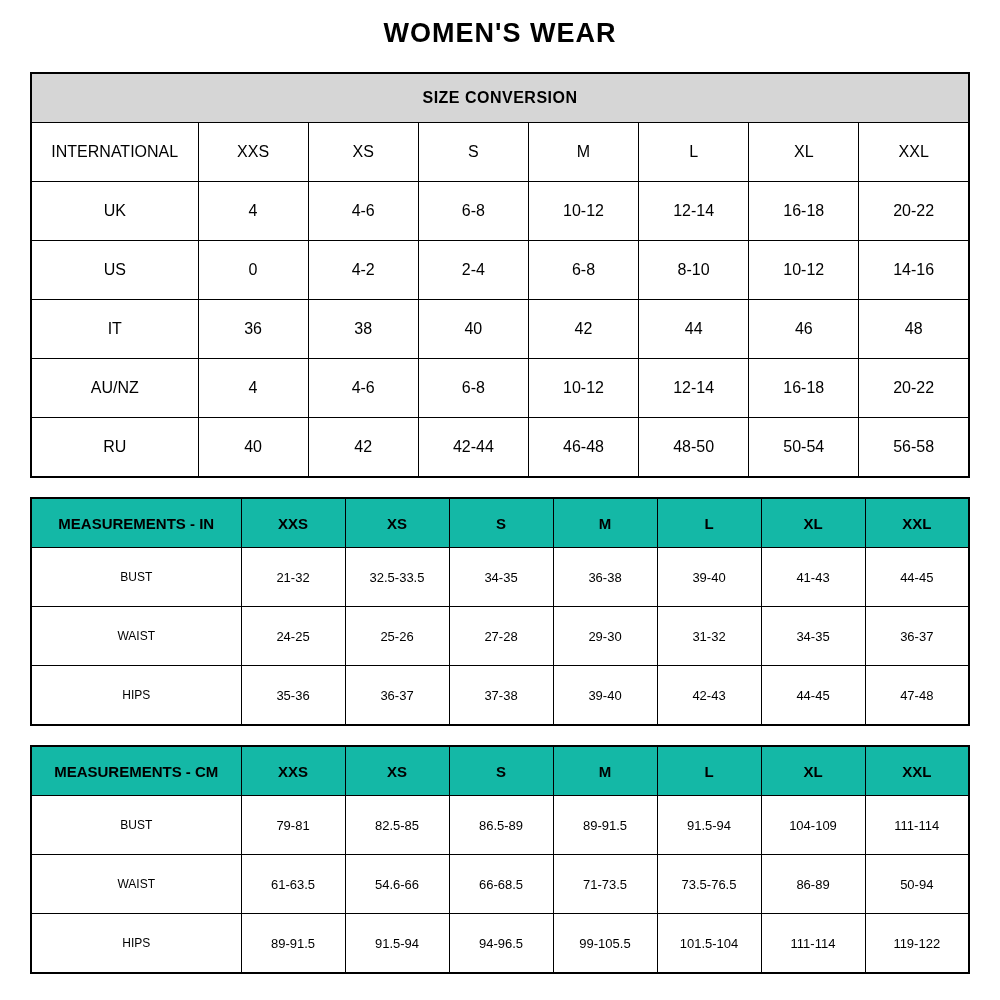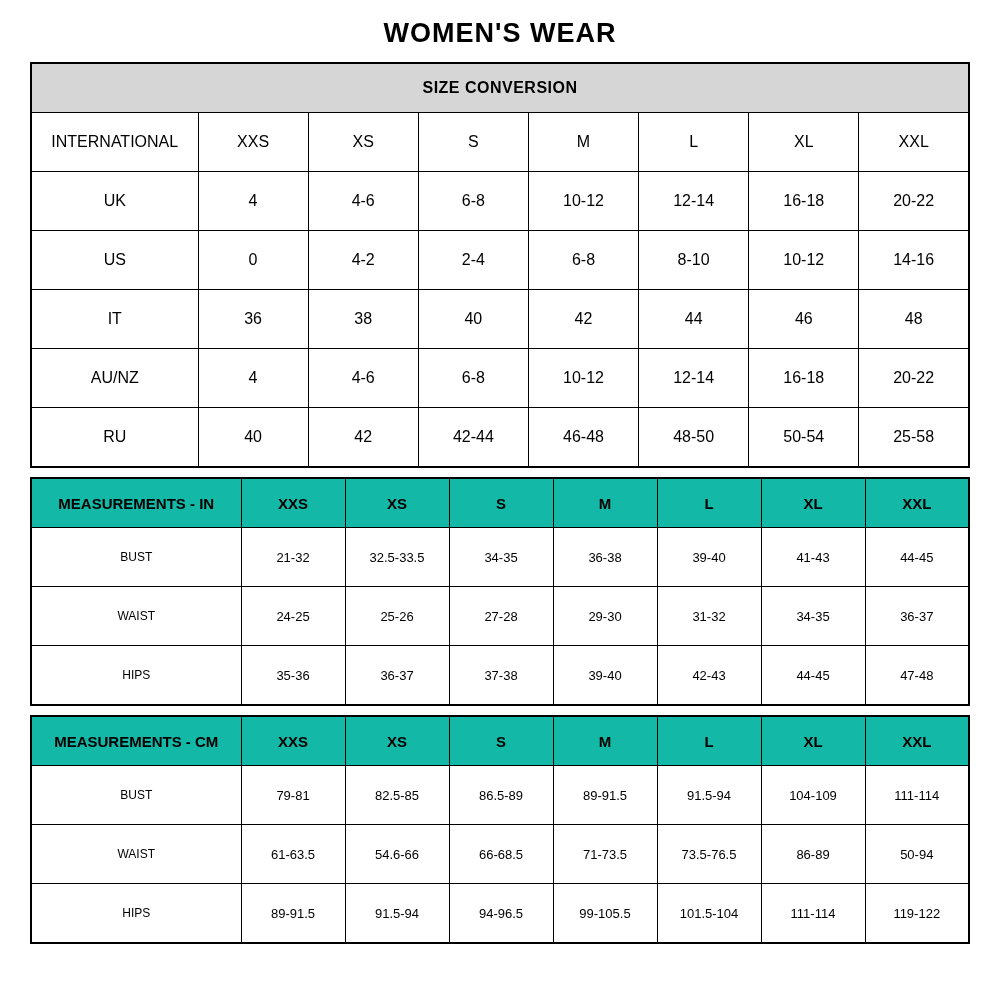--- a/index.html
+++ b/index.html
@@ -10,29 +10,29 @@
     color: #000000;
     font-family: "Liberation Sans", sans-serif;
   }
   .page { padding: 12px 30px 0 30px; }
 
   .page-title {
     text-align: center;
     font-size: 27px;
     font-weight: bold;
     letter-spacing: 1px;
-    padding: 6px 0 13px 0;
+    padding: 6px 0 23px 0;
   }
 
   table.tbl {
     width: 940px;
     border-collapse: collapse;
     border: 2px solid #000;
     table-layout: fixed;
-    margin-bottom: 9px;
+    margin-bottom: 19px;
   }
   .tbl td {
     border: 1.5px solid #000;
     text-align: center;
     vertical-align: middle;
     font-size: 16px;
     overflow: hidden;
   }
   
   .tbl tr.title-row td {
@@ -125,21 +125,21 @@
         <td>20-22</td>
       </tr>
       <tr class="row">
         <td class="rl">RU</td>
         <td>40</td>
         <td>42</td>
         <td>42-44</td>
         <td>46-48</td>
         <td>48-50</td>
         <td>50-54</td>
-        <td>25-58</td>
+        <td>56-58</td>
       </tr>
     </tbody>
   </table>
 
   <table class="tbl">
     <colgroup>
         <col class="c1">
         <col span="7">
       </colgroup>
     <tbody>

